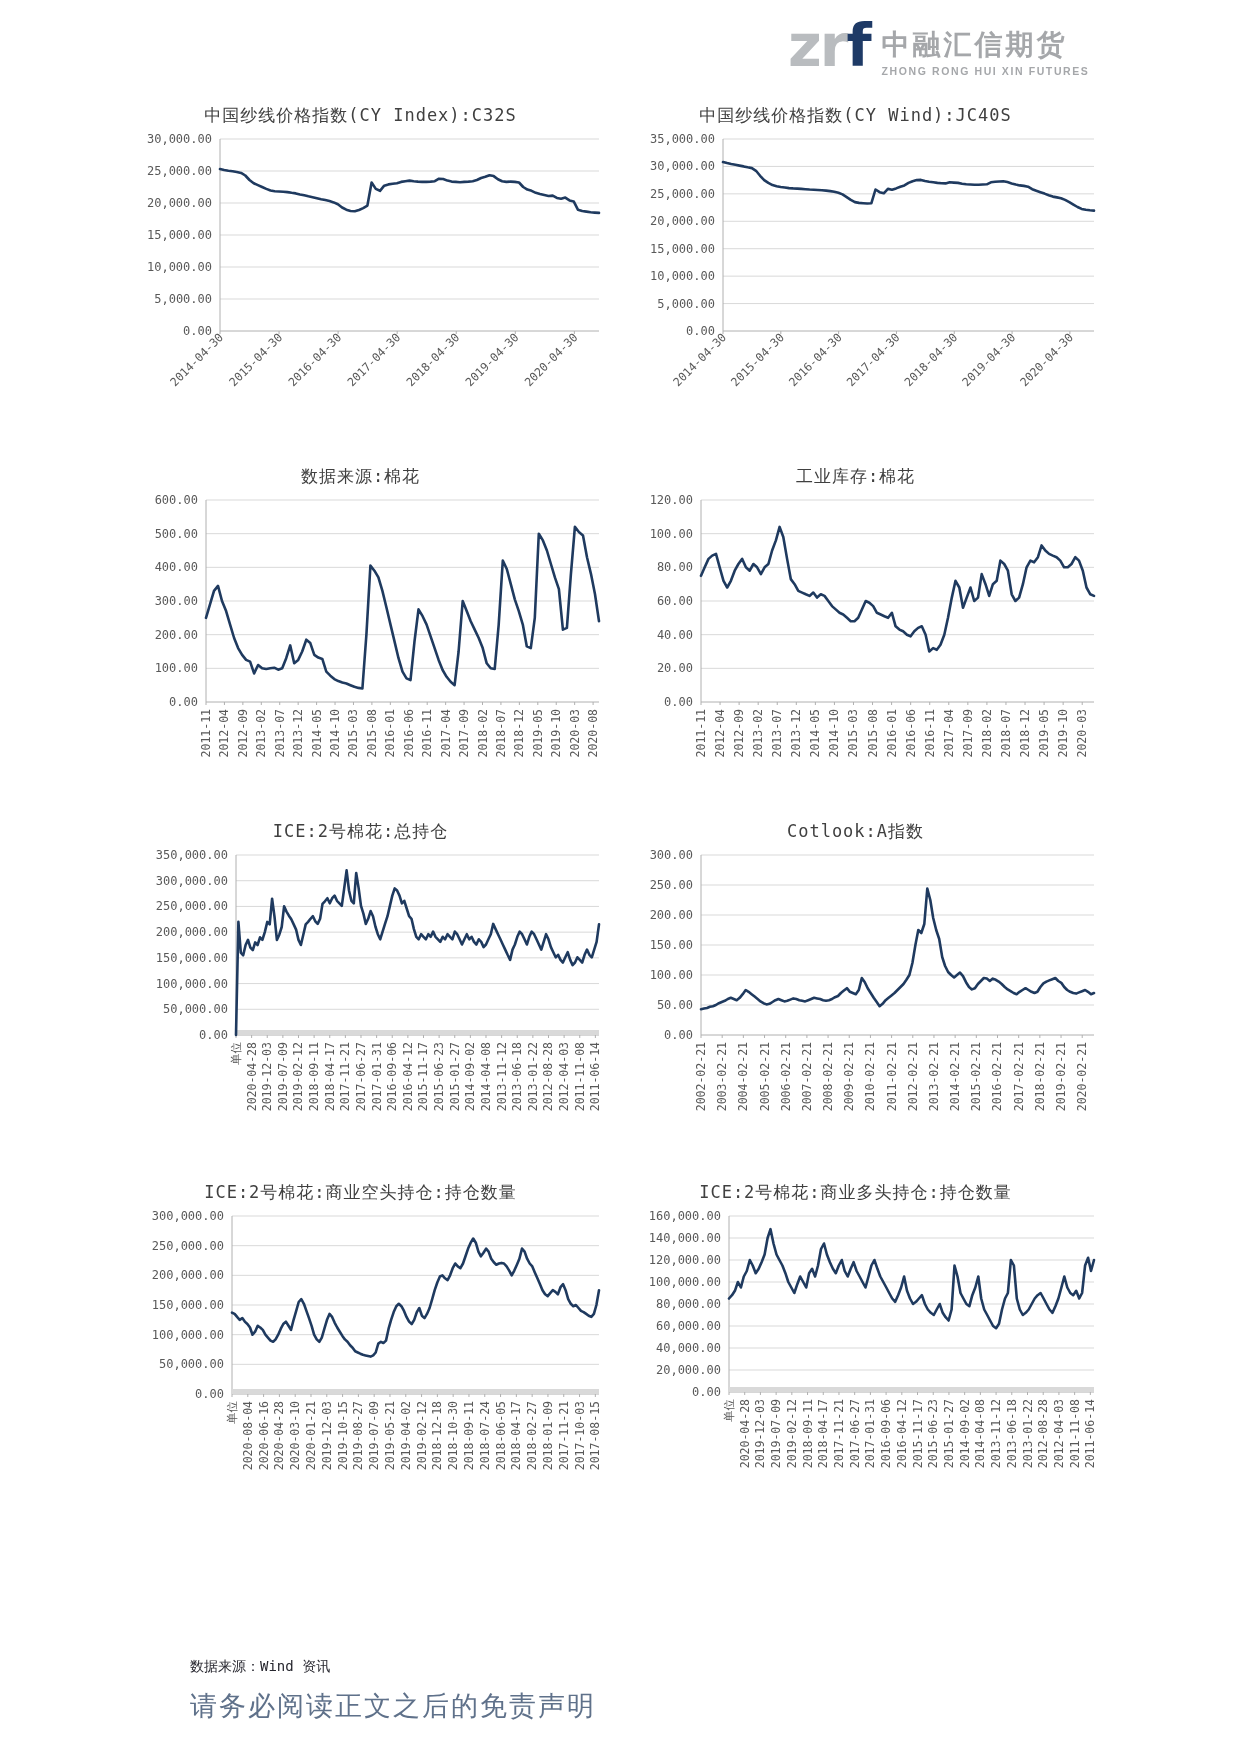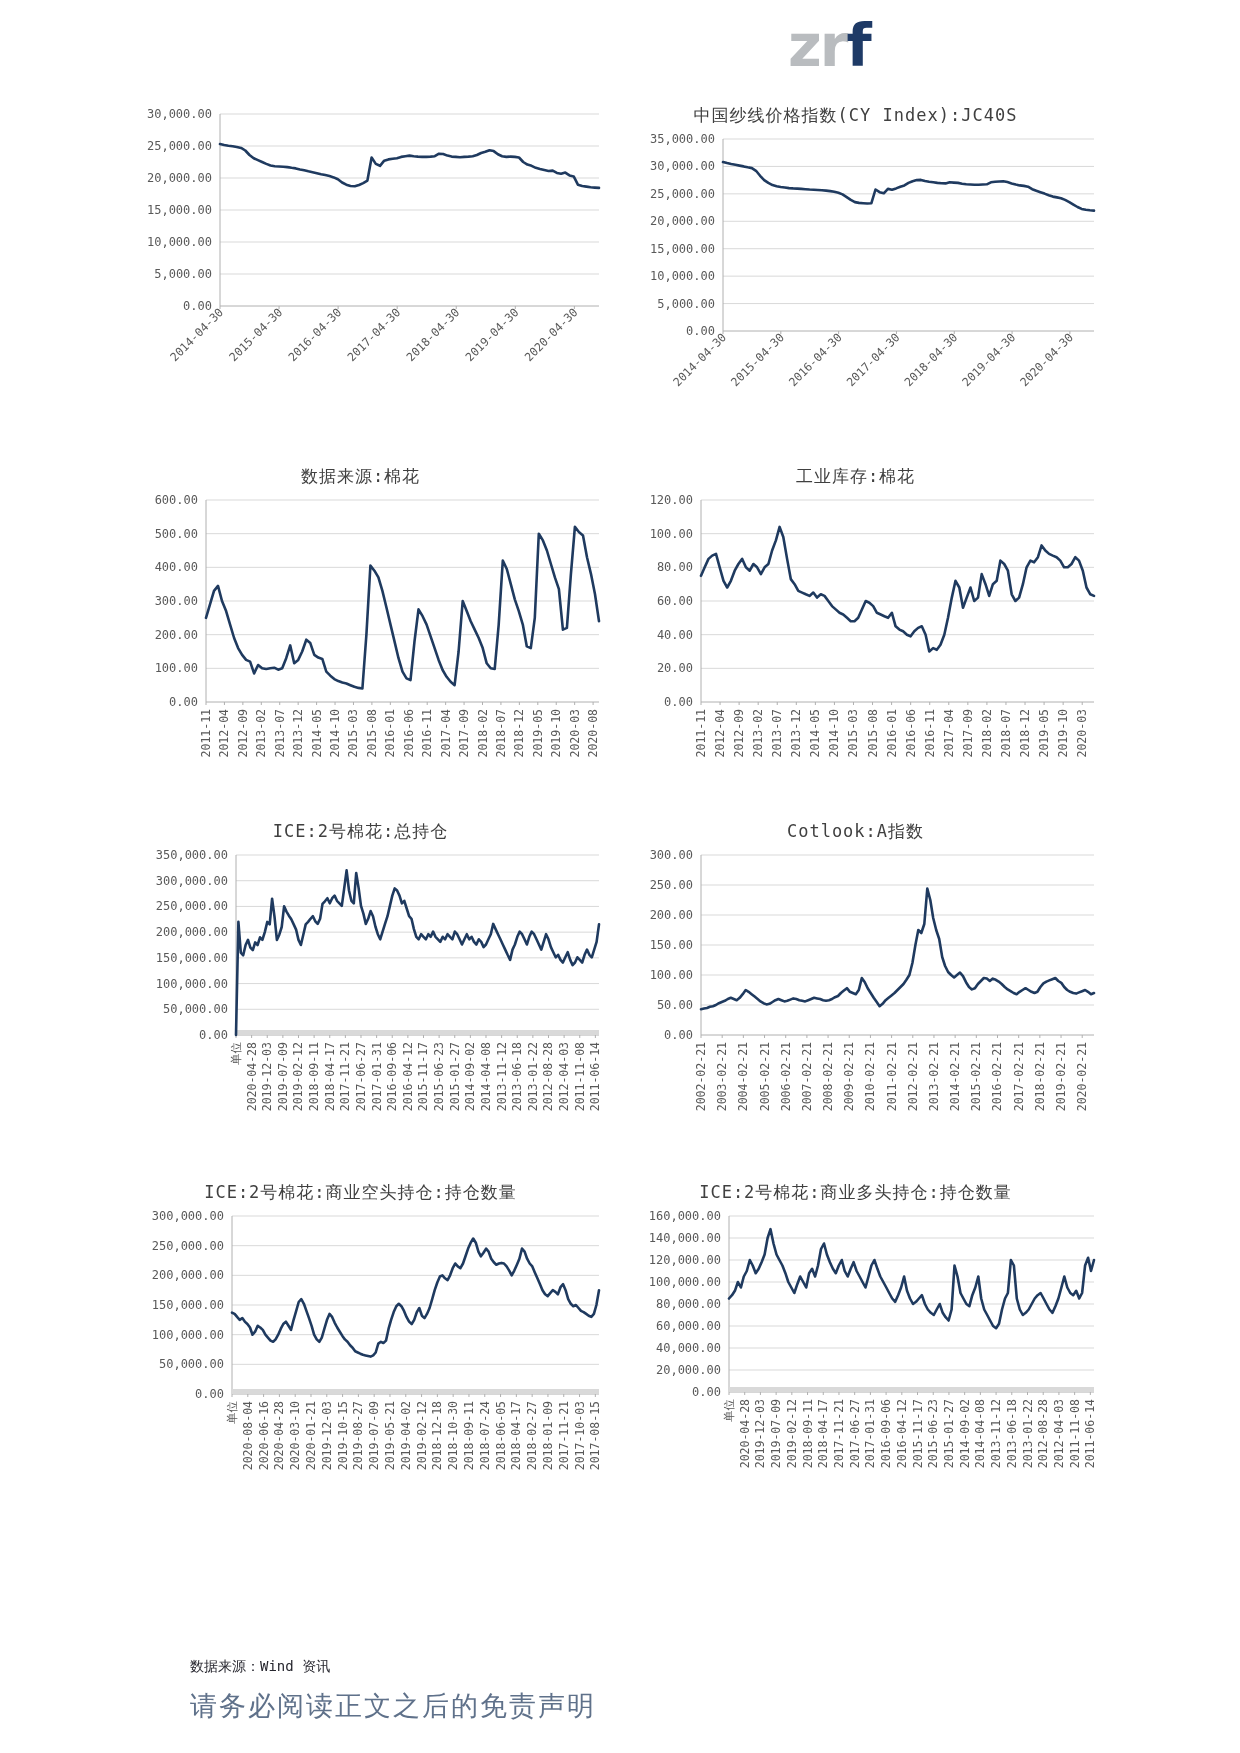--- a/index.html
+++ b/index.html
@@ -31,25 +31,30 @@
   .disclaimer{font-size:27px;color:#5f718a;margin-top:12px;letter-spacing:2px;}
 </style>
 </head>
 <body>
 
 <div class="page">
 
   <div class="header">
     <div class="logo">
       <div class="wordmark"><span class="zr">zr</span><span class="f">f</span></div>
+      <div class="nameblock">
+        <div class="cn-name">中融汇信期货</div>
+        <div class="en-name">ZHONG RONG HUI XIN FUTURES</div>
+      </div>
     </div>
   </div>
 
   <div class="grid">
     <figure class="chart">
+      <figcaption>中国纱线价格指数(CY Index):C32S</figcaption>
       <div class="plot"><svg width="465" height="302" viewBox="0 0 465 302">
             <line x1="76" y1="10" x2="455" y2="10" stroke="#d9d9d9" stroke-width="1"></line>
             <text x="68" y="14" text-anchor="end" class="tick">30,000.00</text>
             <line x1="76" y1="42" x2="455" y2="42" stroke="#d9d9d9" stroke-width="1"></line>
             <text x="68" y="46" text-anchor="end" class="tick">25,000.00</text>
             <line x1="76" y1="74" x2="455" y2="74" stroke="#d9d9d9" stroke-width="1"></line>
             <text x="68" y="78" text-anchor="end" class="tick">20,000.00</text>
             <line x1="76" y1="106" x2="455" y2="106" stroke="#d9d9d9" stroke-width="1"></line>
             <text x="68" y="110" text-anchor="end" class="tick">15,000.00</text>
             <line x1="76" y1="138" x2="455" y2="138" stroke="#d9d9d9" stroke-width="1"></line>
@@ -70,21 +75,21 @@
             <line x1="312.24333333333334" y1="202" x2="312.24333333333334" y2="205" stroke="#b0b0b0"></line>
             <text x="316.24333333333334" y="209" text-anchor="end" class="xlab" transform="rotate(-45 316.24333333333334 209)">2018-04-30</text>
             <line x1="371.3041666666667" y1="202" x2="371.3041666666667" y2="205" stroke="#b0b0b0"></line>
             <text x="375.3041666666667" y="209" text-anchor="end" class="xlab" transform="rotate(-45 375.3041666666667 209)">2019-04-30</text>
             <line x1="430.365" y1="202" x2="430.365" y2="205" stroke="#b0b0b0"></line>
             <text x="434.365" y="209" text-anchor="end" class="xlab" transform="rotate(-45 434.365 209)">2020-04-30</text>
             <polyline points="76.0,40.1 80.2,41.0 84.4,41.7 88.6,42.3 92.8,43.0 97.1,43.9 101.3,46.5 105.5,51.0 109.7,54.2 113.9,56.1 118.1,58.0 122.3,59.9 126.5,61.5 130.7,62.2 135.0,62.5 139.2,62.8 143.4,63.1 147.6,63.8 151.8,64.4 156.0,65.4 160.2,66.3 164.4,67.3 168.6,68.2 172.9,69.2 177.1,70.2 181.3,71.1 185.5,72.1 189.7,73.4 193.9,75.3 198.1,78.5 202.3,80.7 206.5,82.0 210.8,82.3 215.0,81.0 219.2,79.1 223.4,76.6 227.6,53.5 231.8,59.9 236.0,61.8 240.2,56.7 244.4,55.4 248.7,54.8 252.9,54.2 257.1,52.9 261.3,52.2 265.5,51.6 269.7,52.2 273.9,52.6 278.1,52.9 282.3,52.9 286.6,52.6 290.8,52.2 295.0,49.7 299.2,50.0 303.4,51.6 307.6,52.6 311.8,52.9 316.0,53.2 320.2,52.9 324.5,52.6 328.7,52.2 332.9,51.0 337.1,49.0 341.3,47.8 345.5,46.2 349.7,47.1 353.9,50.3 358.1,52.2 362.4,52.9 366.6,52.6 370.8,52.9 375.0,53.5 379.2,58.0 383.4,60.6 387.6,61.8 391.8,63.8 396.0,65.0 400.3,66.0 404.5,67.0 408.7,66.6 412.9,68.9 417.1,69.8 421.3,68.6 425.5,71.4 429.7,72.4 433.9,80.7 438.2,82.0 442.4,82.6 446.6,83.3 450.8,83.6 455.0,83.9" fill="none" stroke="#1f3a5f" stroke-width="2.6" stroke-linejoin="round" stroke-linecap="round"></polyline>
           </svg></div>
     </figure>
     <figure class="chart">
-      <figcaption>中国纱线价格指数(CY Index):JC40S</figcaption>
+      <figcaption>中国纱线价格指数(CY Wind):JC40S</figcaption>
       <div class="plot"><svg width="465" height="302" viewBox="0 0 465 302">
             <line x1="84" y1="10" x2="455" y2="10" stroke="#d9d9d9" stroke-width="1"></line>
             <text x="76" y="14" text-anchor="end" class="tick">35,000.00</text>
             <line x1="84" y1="37.42857142857143" x2="455" y2="37.42857142857143" stroke="#d9d9d9" stroke-width="1"></line>
             <text x="76" y="41.42857142857143" text-anchor="end" class="tick">30,000.00</text>
             <line x1="84" y1="64.85714285714286" x2="455" y2="64.85714285714286" stroke="#d9d9d9" stroke-width="1"></line>
             <text x="76" y="68.85714285714286" text-anchor="end" class="tick">25,000.00</text>
             <line x1="84" y1="92.28571428571429" x2="455" y2="92.28571428571429" stroke="#d9d9d9" stroke-width="1"></line>
             <text x="76" y="96.28571428571429" text-anchor="end" class="tick">20,000.00</text>
             <line x1="84" y1="119.71428571428571" x2="455" y2="119.71428571428571" stroke="#d9d9d9" stroke-width="1"></line>

